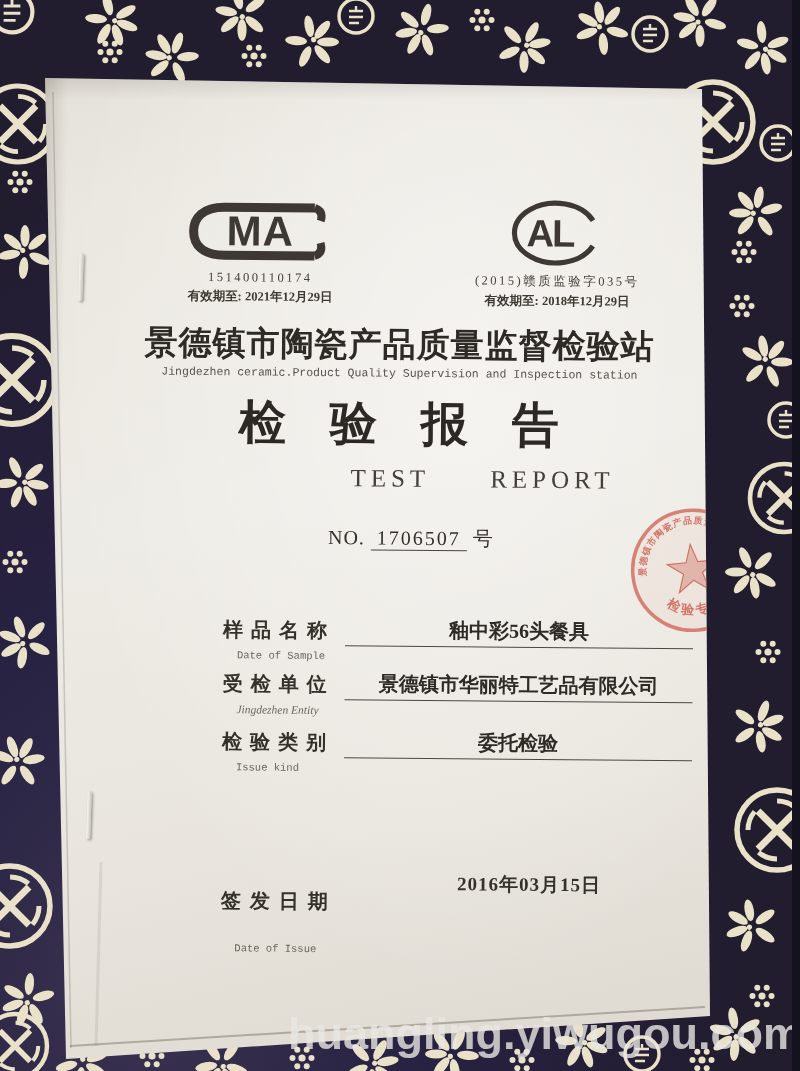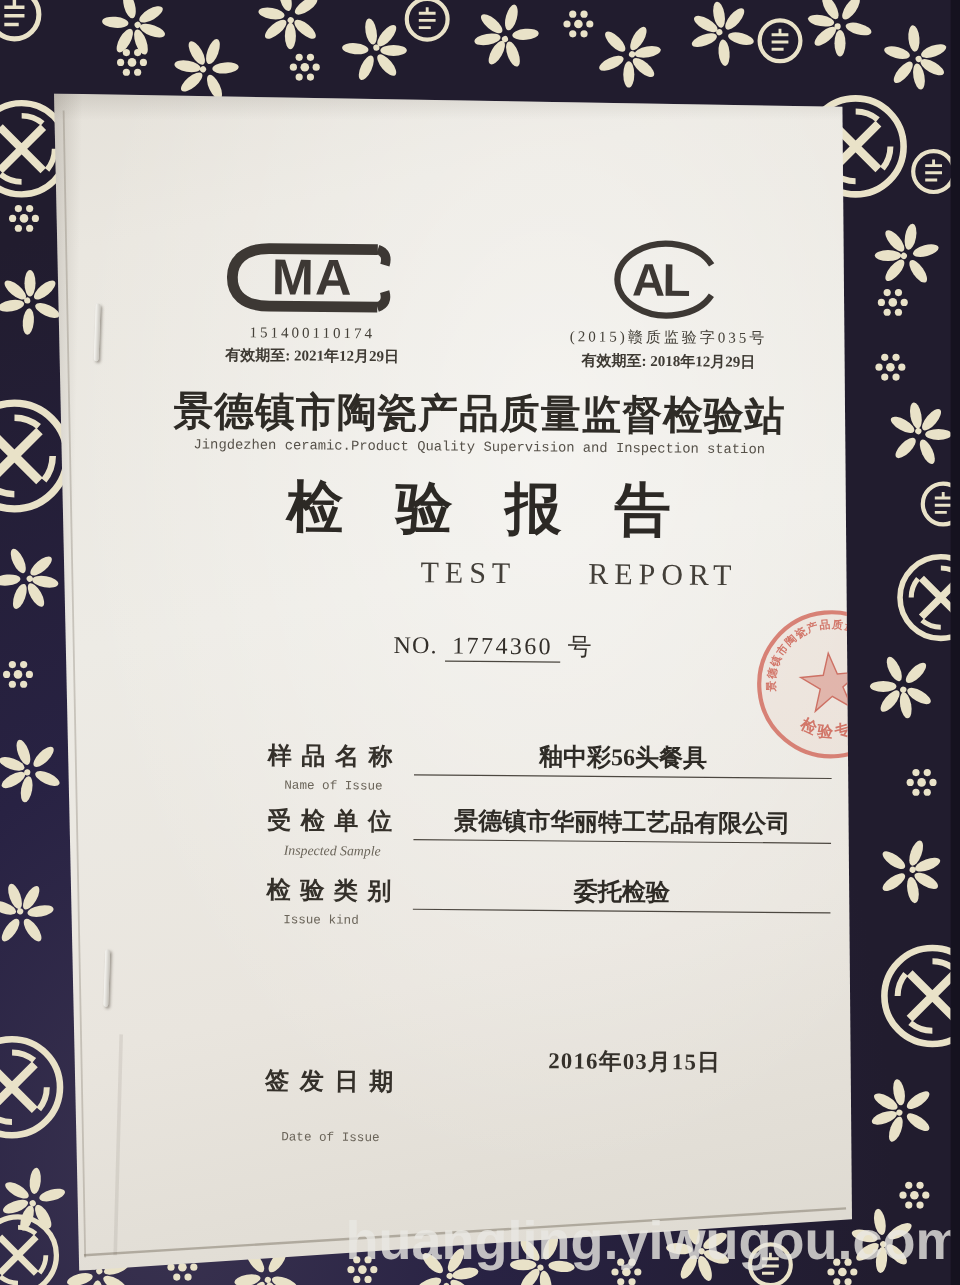--- a/index.html
+++ b/index.html
@@ -216,34 +216,34 @@
       <div class="abs title-cn">
         <span>检验报告</span>
       </div>
       <div class="abs title-en">
         <span>TEST</span>
         <span>REPORT</span>
       </div>
 
       <div class="abs no-line">
         <span>NO.</span>
-        <span class="num">1774360</span>
+        <span class="num">1706507</span>
         <span>号</span>
       </div>
 
       <div class="frow" style="top:540px;">
         <div class="flabel">样品名称</div>
         <div class="fline">釉中彩56头餐具</div>
-        <div class="fsub mono">Name of Issue</div>
+        <div class="fsub mono">Date of Sample</div>
       </div>
 
       <div class="frow" style="top:594px;">
         <div class="flabel">受检单位</div>
         <div class="fline">景德镇市华丽特工艺品有限公司</div>
-        <div class="fsub ital">Inspected Sample</div>
+        <div class="fsub ital">Jingdezhen Entity</div>
       </div>
 
       <div class="frow" style="top:652px;">
         <div class="flabel">检验类别</div>
         <div class="fline">委托检验</div>
         <div class="fsub mono">Issue kind</div>
       </div>
 
       <div class="abs issue-label">签发日期</div>
       <div class="abs issue-sub">Date of Issue</div>

